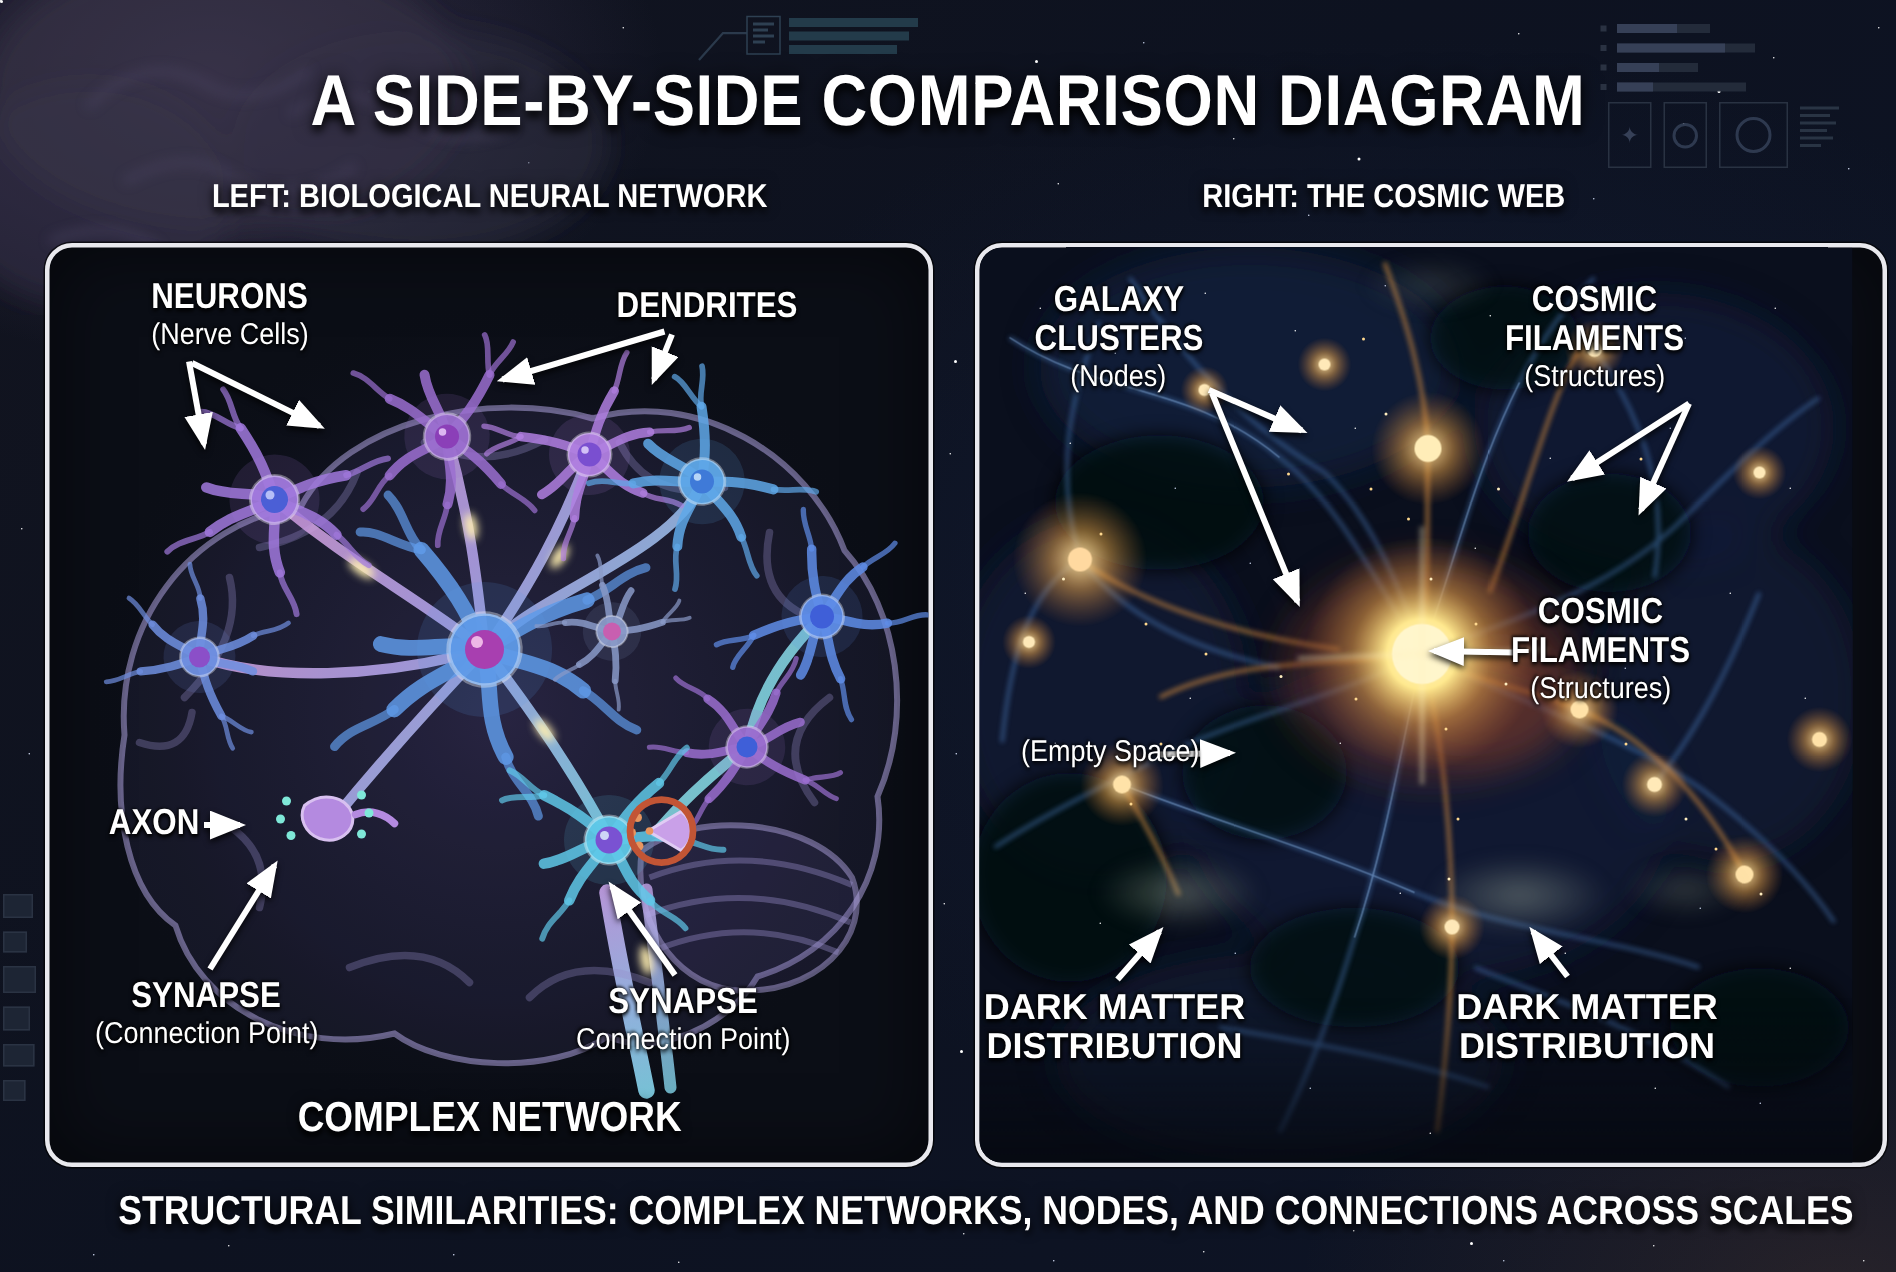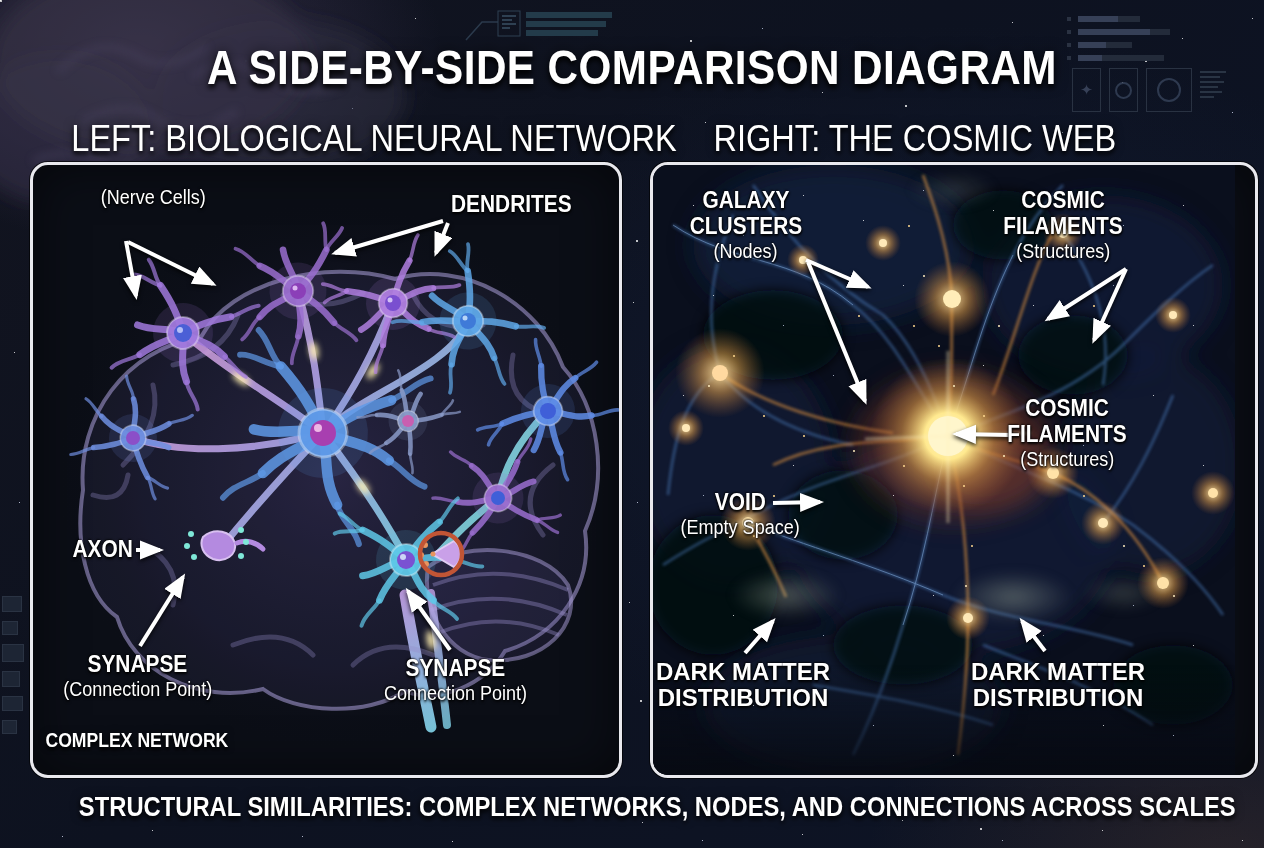--- a/index.html
+++ b/index.html
@@ -10,21 +10,21 @@
       radial-gradient(420px 270px at 140px 50px, rgba(78,66,104,.55), rgba(0,0,0,0) 72%),
       radial-gradient(520px 300px at 1230px 860px, rgba(130,85,55,.22), rgba(0,0,0,0) 70%),
       radial-gradient(700px 500px at 950px 400px, rgba(22,34,64,.5), rgba(0,0,0,0) 75%),
       linear-gradient(135deg,#12141f 0%,#0d1220 45%,#0d1426 100%);
   }
   .condensed{display:inline-block;transform:scaleX(.88);transform-origin:50% 50%;white-space:nowrap;}
   
   .main-title{position:absolute;top:40px;left:0;width:1264px;text-align:center;
     font-size:48px;font-weight:700;letter-spacing:.5px;z-index:6;
     text-shadow:0 4px 6px rgba(0,0,0,.9),0 0 14px rgba(0,0,0,.6);}
-  .col-header{position:absolute;top:118px;text-align:left;font-size:37px;font-weight:400;z-index:6;
+  .col-header{position:absolute;top:118px;text-align:center;font-size:22px;font-weight:700;z-index:6;
     text-shadow:0 3px 5px rgba(0,0,0,.9),0 0 10px rgba(0,0,0,.6);}
   .col-header.left{left:30px;width:592px;}
   .col-header.right{left:686px;width:472px;}
   .footer-caption{position:absolute;top:792px;left:0;width:1264px;text-align:center;
     font-size:27px;font-weight:700;z-index:6;
     text-shadow:0 3px 5px rgba(0,0,0,.9),0 0 10px rgba(0,0,0,.6);}
   
   .panel{position:absolute;top:162px;height:616px;box-sizing:border-box;
     border:3px solid #e9e9ee;border-radius:18px;background:#0b0e16;overflow:hidden;
     box-shadow:0 0 0 1px rgba(0,0,0,.65), inset 0 0 50px rgba(0,0,0,.55);z-index:3;}
@@ -32,21 +32,21 @@
   .panel.right{left:650px;width:608px;}
   .art{position:absolute;inset:0;z-index:1;}
   .arrows{position:absolute;inset:0;z-index:4;filter:drop-shadow(0 2px 2px rgba(0,0,0,.85));}
   
   .lbl{position:absolute;text-align:center;z-index:5;
     text-shadow:0 2px 3px rgba(0,0,0,.95),-1px -1px 2px rgba(0,0,0,.7),1px 1px 2px rgba(0,0,0,.7);}
   .lbl .t{display:block;font-weight:700;font-size:24px;line-height:26px;}
   .lbl .t>span{display:inline-block;transform:scaleX(.87);}
   .lbl .s{display:block;font-weight:400;font-size:20px;line-height:23px;margin-top:1px;}
   .lbl .s>span{display:inline-block;transform:scaleX(.9);}
-  .cap{position:absolute;left:0;right:0;top:564px;font-size:20px;font-weight:700;z-index:5;
+  .cap{position:absolute;left:0;right:0;top:564px;text-align:center;font-size:28px;font-weight:700;z-index:5;
     text-shadow:0 3px 4px rgba(0,0,0,.95),0 0 8px rgba(0,0,0,.6);}
   
   .stars,.stars2{position:absolute;top:0;left:0;width:1px;height:1px;border-radius:50%;z-index:0;background:#fff;}
   .stars{box-shadow:650px 55px #dfe8ff,705px 122px #fff,762px 28px #cdd8f0,822px 92px #fff,
     872px 143px #dfe8ff,952px 62px #fff,1012px 22px #fff,1062px 132px #cdd8f0,1122px 82px #fff,
     1182px 38px #fff,1232px 112px #dfe8ff,1252px 18px #fff,642px 822px #fff,702px 840px #dfe8ff,
     802px 834px #fff,902px 820px #fff,1002px 840px #cdd8f0,1102px 830px #fff,1202px 814px #fff,
     1242px 840px #fff,302px 836px #dfe8ff,452px 841px #fff,152px 830px #fff,62px 836px #dfe8ff,
     633px 302px #fff,637px 502px #dfe8ff,629px 602px #fff,1246px 302px #fff,1253px 452px #dfe8ff,
     1241px 602px #fff,14px 352px #fff,19px 502px #dfe8ff,415px 18px #fff,352px 108px #cdd8f0;}
@@ -316,23 +316,24 @@
           <circle cx="392" cy="380" r="3"></circle>
           <circle cx="388" cy="390" r="3"></circle>
           <circle cx="393" cy="399" r="3"></circle>
           <circle cx="400" cy="389" r="2.5"></circle>
         </g>
       <circle cx="408" cy="389" r="21" fill="none" stroke="#c25535" stroke-width="4.5"></circle>
     </g>
   </svg>
 
   <div class="lbl" style="left:30px;width:180px;top:20px">
+    <span class="t"><span>NEURONS</span></span>
     <span class="s"><span>(Nerve Cells)</span></span>
   </div>
-  <div class="lbl" style="left:388px;width:180px;top:26px">
+  <div class="lbl" style="left:348px;width:180px;top:26px">
     <span class="t"><span>DENDRITES</span></span>
   </div>
   <div class="lbl" style="left:10px;width:120px;top:371px">
     <span class="t"><span>AXON</span></span>
   </div>
   <div class="lbl" style="left:12px;width:185px;top:486px">
     <span class="t"><span>SYNAPSE</span></span>
     <span class="s"><span>(Connection Point)</span></span>
   </div>
   <div class="lbl" style="left:330px;width:185px;top:490px">
@@ -506,21 +507,20 @@
   </div>
   <div class="lbl" style="left:320px;width:180px;top:22px">
     <span class="t"><span>COSMIC FILAMENTS</span></span>
     <span class="s"><span>(Structures)</span></span>
   </div>
   <div class="lbl" style="left:324px;width:180px;top:230px">
     <span class="t"><span>COSMIC FILAMENTS</span></span>
     <span class="s"><span>(Structures)</span></span>
   </div>
   <div class="lbl" style="left:0px;width:175px;top:324px">
-    <span class="t"><span>VOID</span></span>
     <span class="s"><span>(Empty Space)</span></span>
   </div>
   <div class="lbl" style="left:0px;width:180px;top:494px">
     <span class="t">DARK MATTER DISTRIBUTION</span>
   </div>
   <div class="lbl" style="left:315px;width:180px;top:494px">
     <span class="t">DARK MATTER DISTRIBUTION</span>
   </div>
 
   <svg class="arrows" width="582" height="616" viewBox="0 0 582 616">

